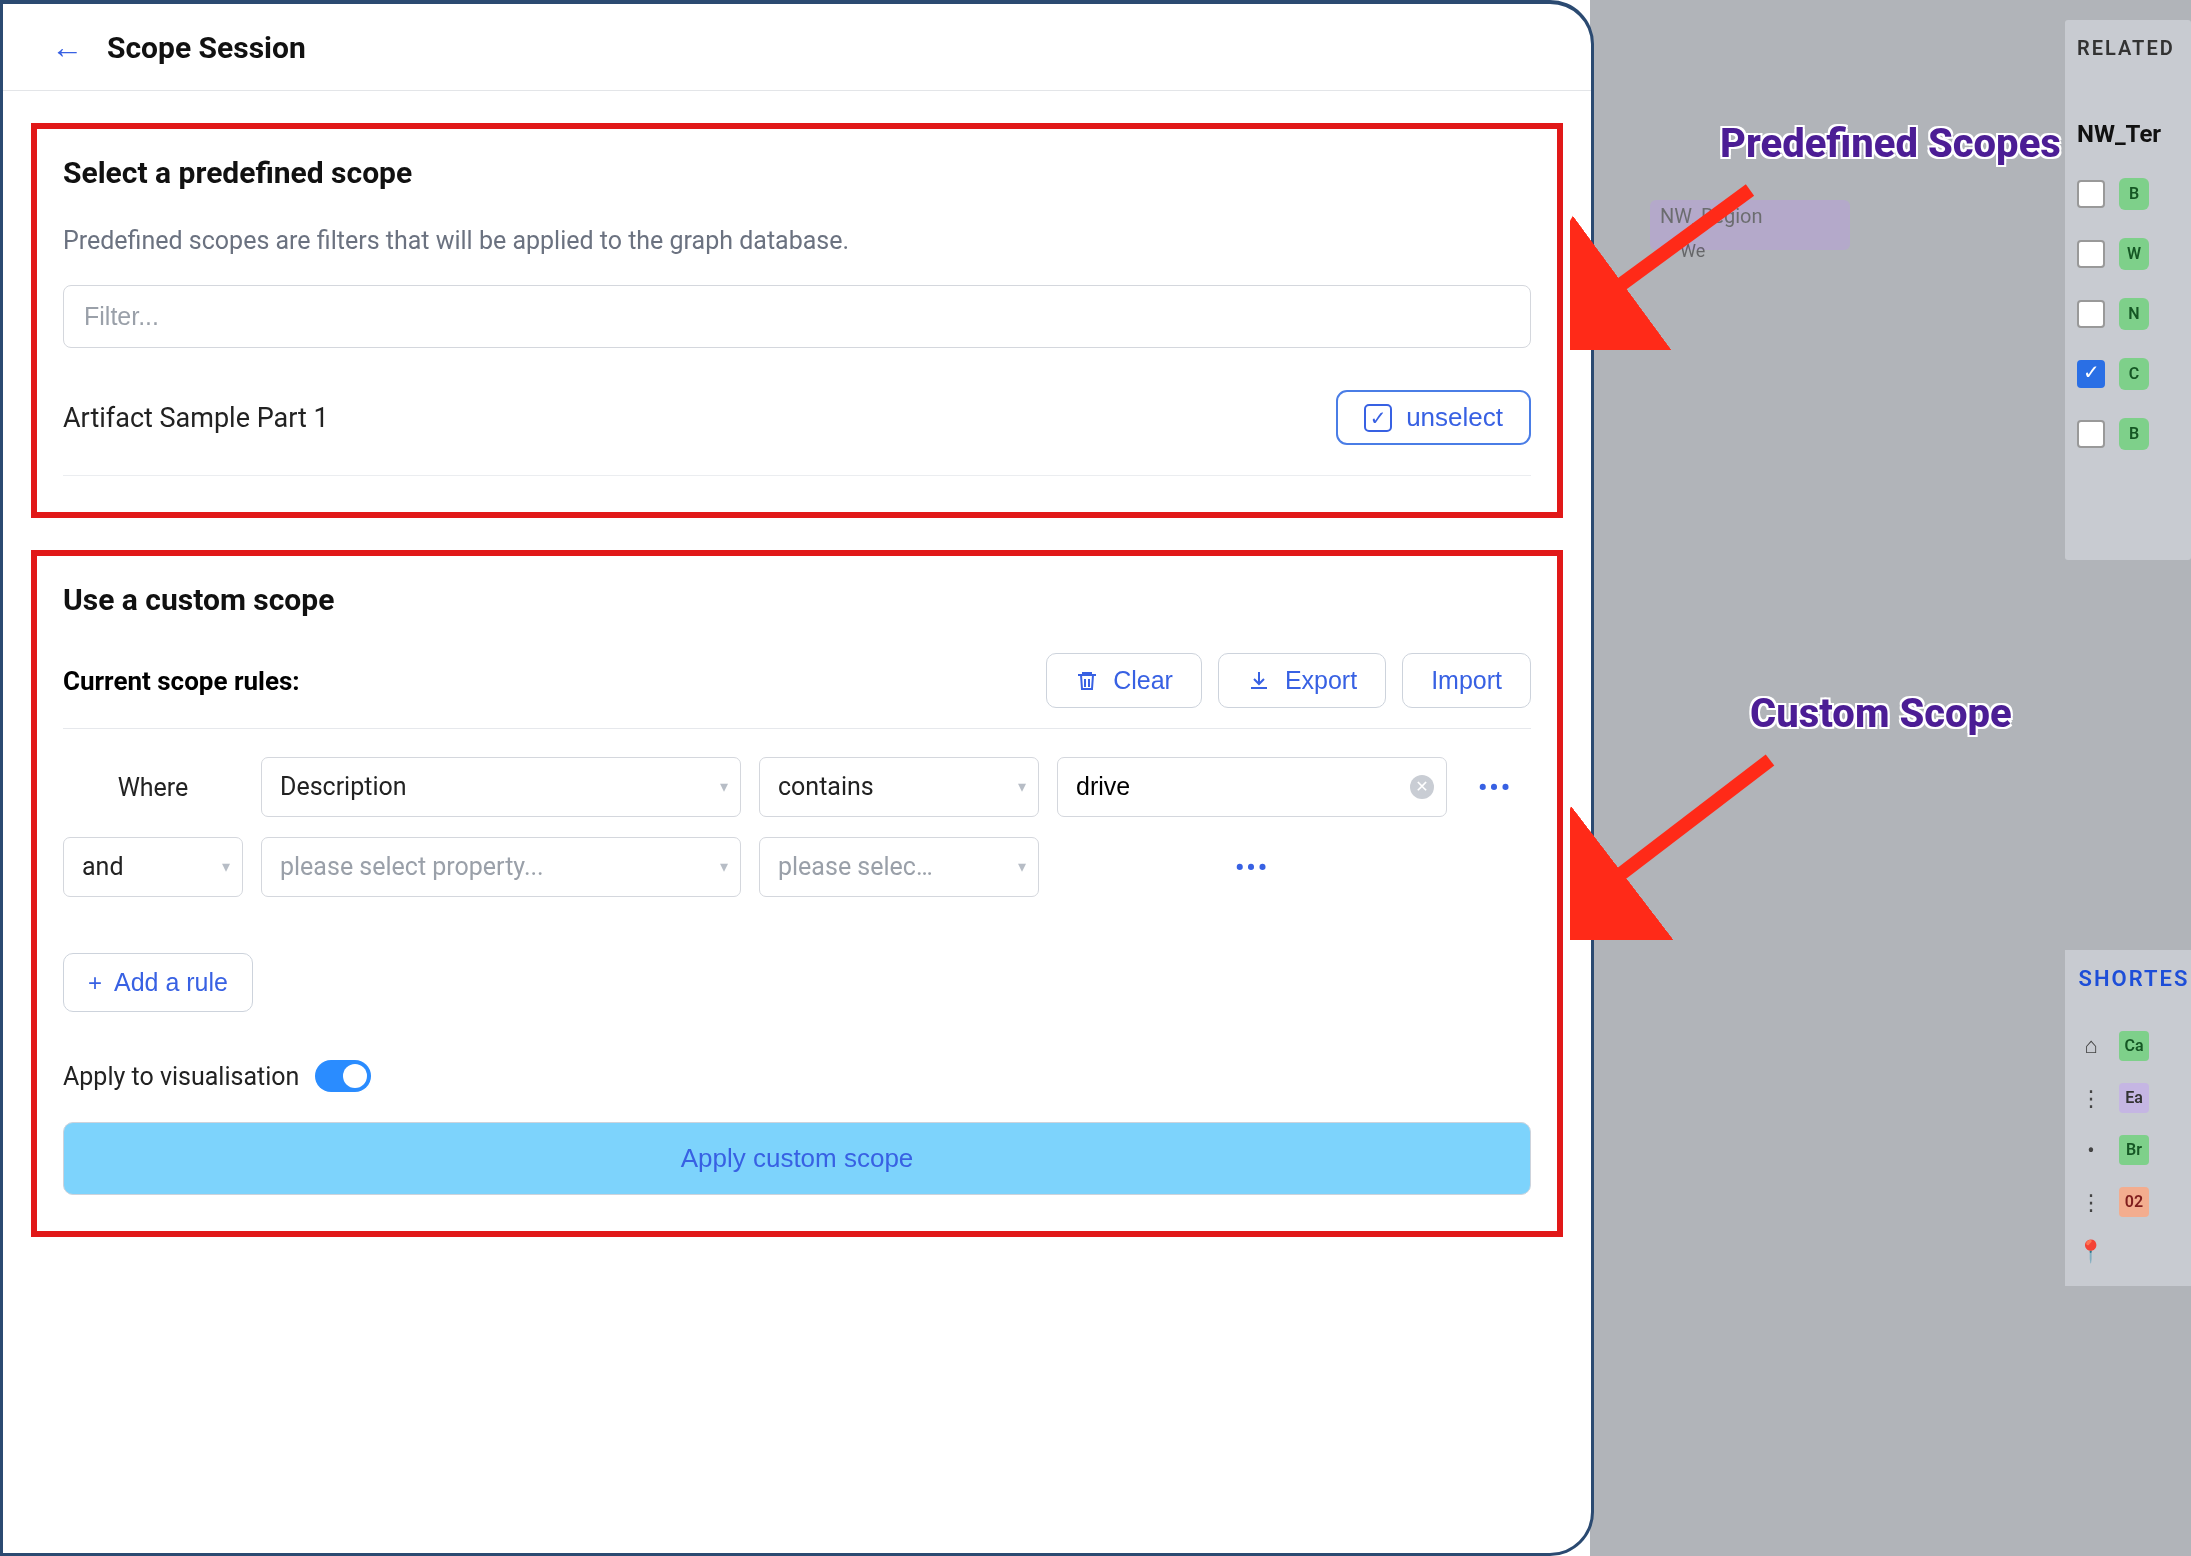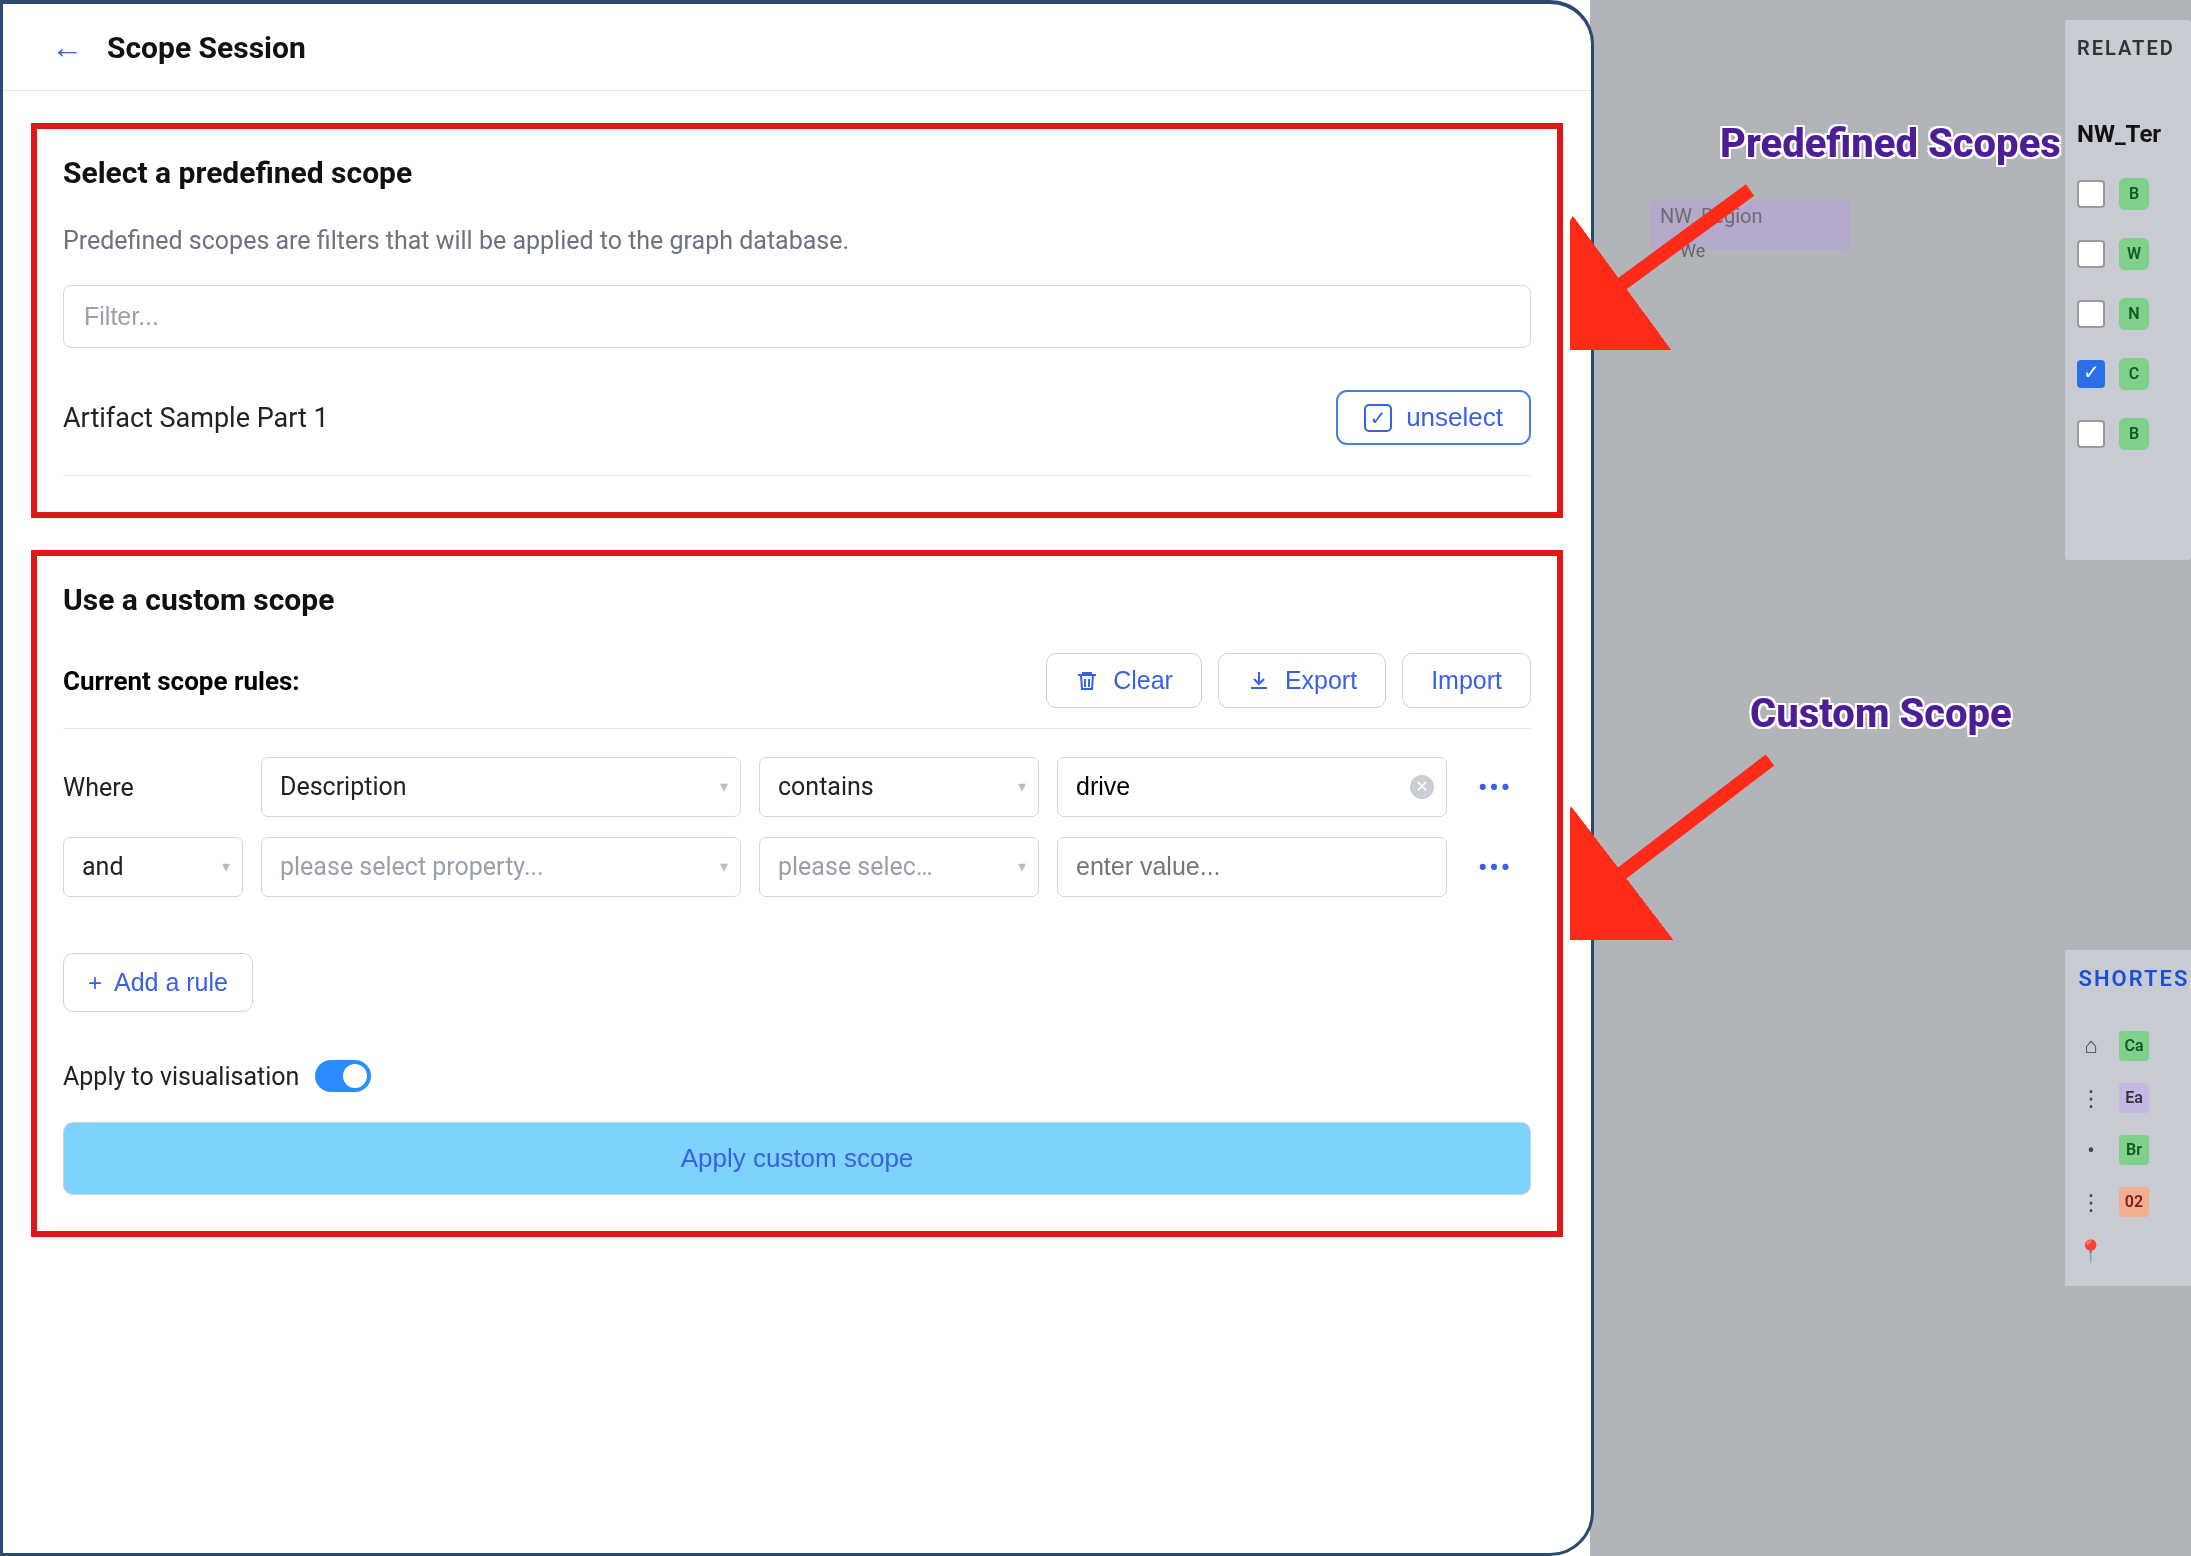--- a/index.html
+++ b/index.html
@@ -265,20 +265,21 @@
 .rule-grid {
   display: grid;
   grid-template-columns: 180px 480px 280px 390px 60px;
   gap: 18px;
   align-items: center;
   margin-bottom: 20px;
 }
 .where-label {
   font-size: 25px;
   color: #222;
+  text-align: center;
 }
 .sel-box {
   position: relative;
   border: 1px solid #d4d7dd;
   border-radius: 7px;
   padding: 14px 18px;
   font-size: 25px;
   color: #222;
   height: 60px;
   line-height: 30px;
@@ -529,23 +530,20 @@
         <span class="sel-caret">▾</span>
       </div>
       <div class="sel-box placeholder">
         <span>please select property...</span>
         <span class="sel-caret">▾</span>
       </div>
       <div class="sel-box placeholder">
         <span>please selec…</span>
         <span class="sel-caret">▾</span>
       </div>
-      <div class="text-input">
-        <input placeholder="enter value..." style="">
-      </div>
       <div class="row-more">•••</div>
     </div>
 
     <button class="add-rule-btn">
       <span style="font-size:24px;">+</span>
       <span>Add a rule</span>
     </button>
 
     <div class="apply-row">
       <span>Apply to visualisation</span>

